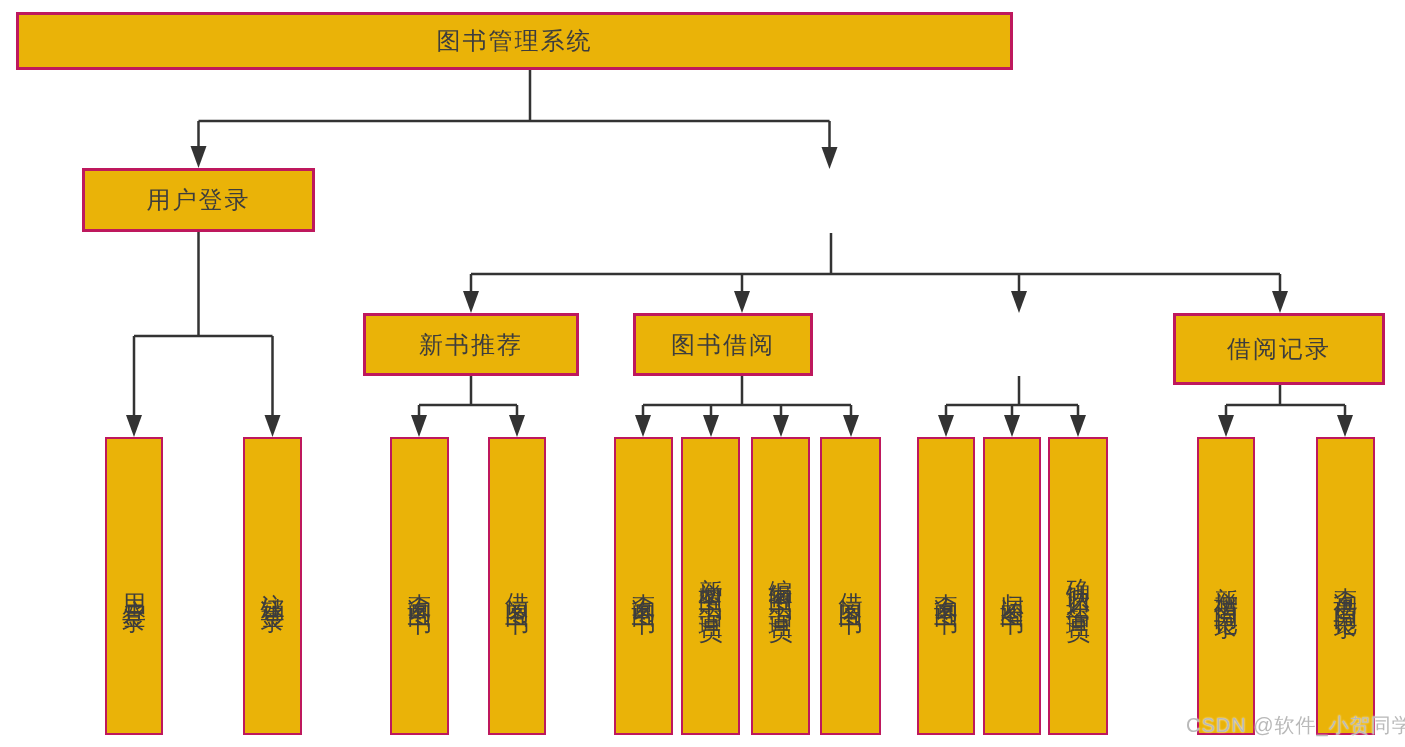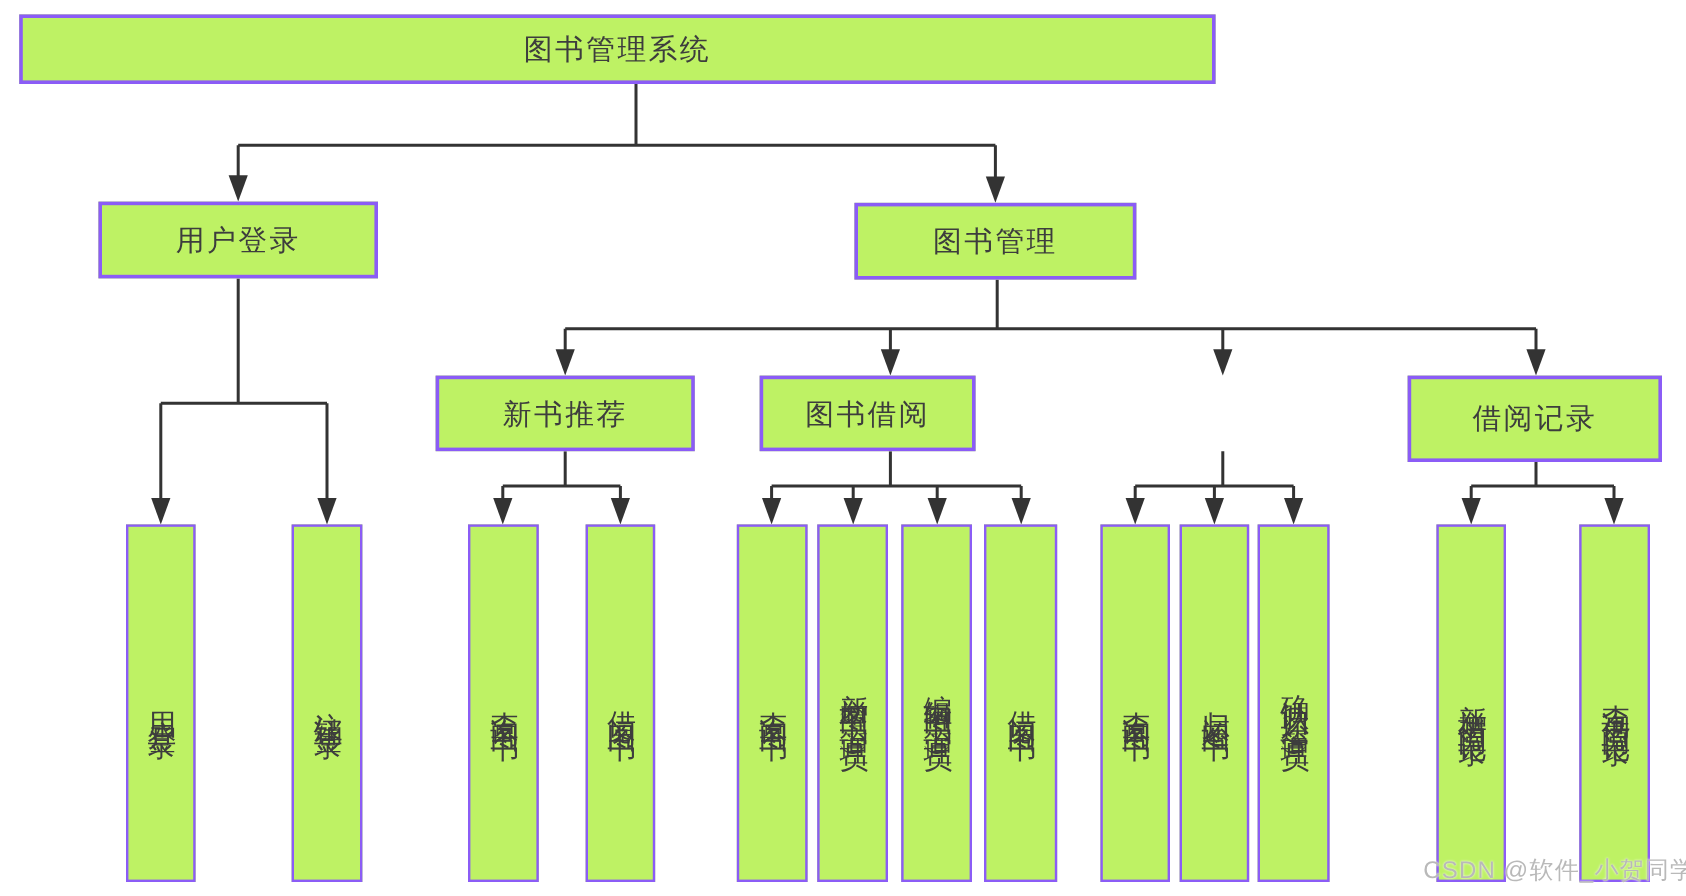--- a/index.html
+++ b/index.html
@@ -6,22 +6,22 @@
   #canvas{
     position:relative;
     width:1405px;height:747px;
     background:#ffffff;
     overflow:hidden;
     font-family:"Liberation Sans","DejaVu Sans",sans-serif;
   }
   #wires{position:absolute;left:0;top:0;width:1405px;height:747px;}
   .node{
     position:absolute;
-    background:#bef264;
-    border:3px solid #8b5cf6;
+    background:#eab308;
+    border:3px solid #be185d;
     box-sizing:border-box;
     display:flex;align-items:center;justify-content:center;
   }
   .node .hlabel{
     font-size:24px;color:#3d3d3d;letter-spacing:2px;white-space:nowrap;
   }
   .leaf{border-width:2.5px;}
   .leaf .vlabel{
     writing-mode:vertical-rl;
     text-orientation:mixed;
@@ -92,23 +92,20 @@
     </g>
   </svg>
 
   <div class="node" style="left:16px;top:12px;width:997px;height:58px;">
     <span class="hlabel">图书管理系统</span>
   </div>
 
   <div class="node" style="left:82px;top:168px;width:233px;height:64px;">
     <span class="hlabel">用户登录</span>
   </div>
-  <div class="node" style="left:712px;top:169px;width:235px;height:64px;">
-    <span class="hlabel">图书管理</span>
-  </div>
 
   <div class="node" style="left:363px;top:313px;width:216px;height:63px;">
     <span class="hlabel">新书推荐</span>
   </div>
   <div class="node" style="left:633px;top:313px;width:180px;height:63px;">
     <span class="hlabel">图书借阅</span>
   </div>
   <div class="node" style="left:1173px;top:313px;width:212px;height:72px;">
     <span class="hlabel">借阅记录</span>
   </div>

